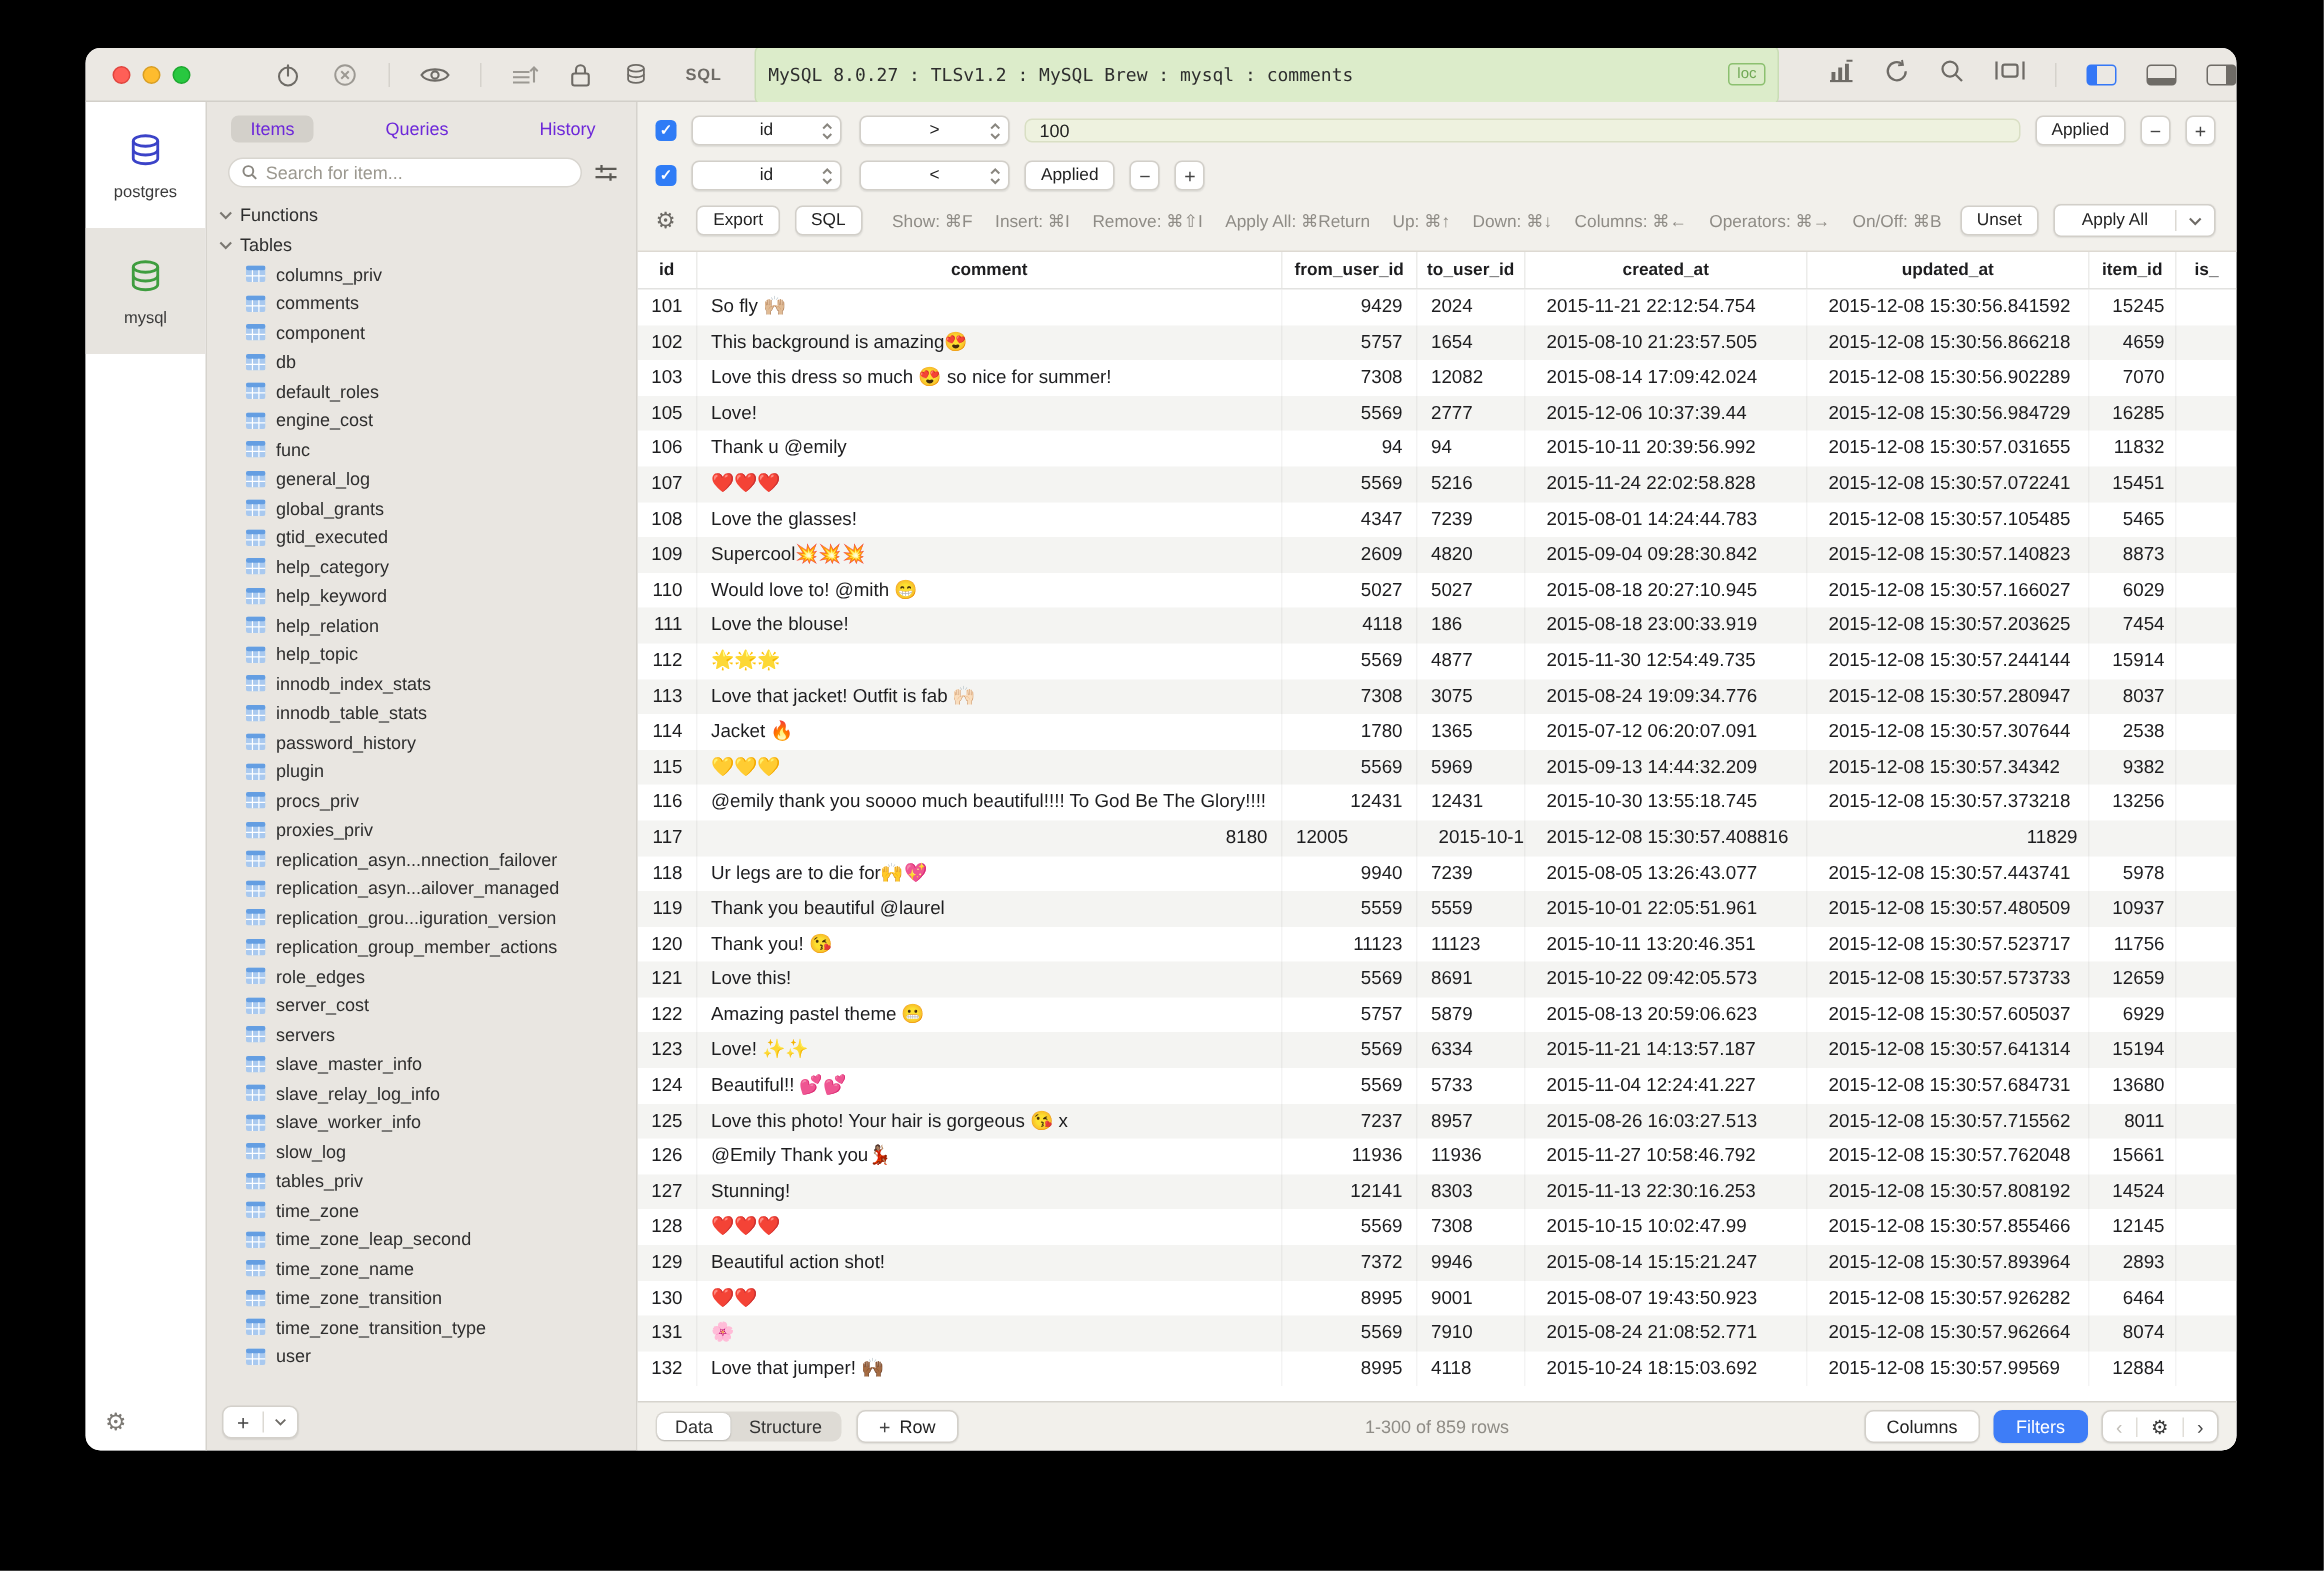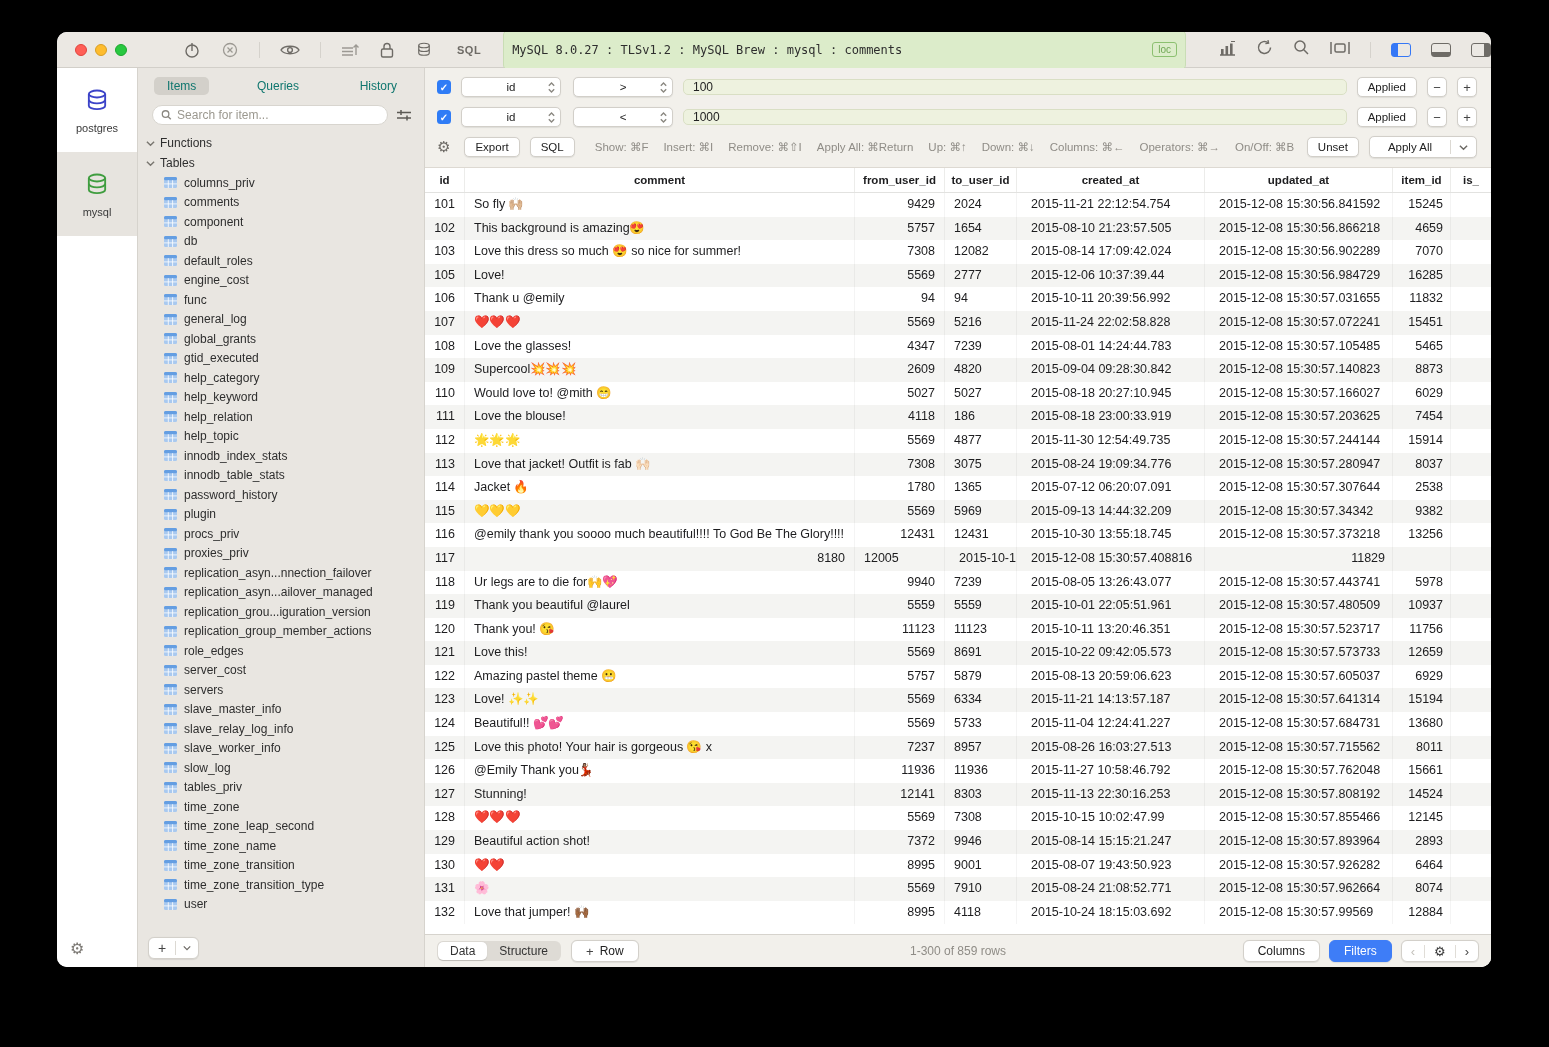--- a/index.html
+++ b/index.html
@@ -33,21 +33,21 @@
   
   .conn-rail { width:81px; background:#fff; border-right:1px solid #d6d3cd; display:flex; flex-direction:column; position:relative; }
   .conn-item { height:84px; display:flex; flex-direction:column; align-items:center; justify-content:center; gap:7px; cursor:default; }
   .conn-item.selected { background:#e7e4df; }
   .conn-item .conn-name { font-size:11px; color:#3a3a3a; }
   .rail-gear { position:absolute; left:13px; bottom:9px; font-size:16px; color:#7d7a75; }
 
   
   .items-panel { width:287px; background:#e9e6e1; border-right:1px solid #d6d3cd; display:flex; flex-direction:column; position:relative; }
   .panel-tabs { display:flex; align-items:center; justify-content:space-between; padding:9px 14px 4px 16px; }
-  .panel-tab { font-size:12px; color:#0f766e; padding:2px 13px; border-radius:5px; }
+  .panel-tab { font-size:12px; color:#6d28d9; padding:2px 13px; border-radius:5px; }
   .panel-tab.active { background:#d3d0ca; }
   .search-row { display:flex; align-items:center; gap:8px; padding:6px 12px 4px 14px; }
   .search-box { flex:1; height:20px; background:#fff; border:1px solid #d8d5cf; border-radius:10px; display:flex; align-items:center; padding:0 8px; gap:5px; }
   .search-box input { border:none; outline:none; background:transparent; font-size:12px; color:#333; width:100%; font-family:"Liberation Sans", sans-serif; }
   .search-box input::placeholder { color:#9b988f; }
   .tree { flex:1; overflow:hidden; padding-top:4px; }
   .tree-section { display:flex; align-items:center; gap:5px; height:20px; padding-left:8px; font-size:12px; color:#2e2e2e; }
   .tree-item { display:flex; align-items:center; gap:7px; height:19.5px; padding-left:26px; font-size:12px; color:#2e2e2e; white-space:nowrap; }
   .add-item-btn { position:absolute; left:10px; bottom:8px; height:22px; background:#fff; border:1px solid #d3d0ca; border-radius:6px; display:flex; align-items:center; box-shadow:0 .5px 1px rgba(0,0,0,.08); }
   .add-item-btn .plus { font-size:14px; color:#444; padding:0 9px; }
@@ -728,21 +728,20 @@
                 <path d="M2 9 L5 12 L8 9"></path>
               </svg>
             </span>
             <span class="select">
               <span>&lt;</span>
               <svg class="stepper" width="9" height="13" viewBox="0 0 10 14" fill="none" stroke="#8a8780" stroke-width="1.5">
                 <path d="M2 5 L5 2 L8 5"></path>
                 <path d="M2 9 L5 12 L8 9"></path>
               </svg>
             </span>
-            <span class="filter-value">1000</span>
             <span class="btn">Applied</span>
             <span class="btn sq">−</span>
             <span class="btn sq">+</span>
           </div>
 
         <div class="shortcuts-row">
           <span class="gear">⚙</span>
           <span class="btn">Export</span>
           <span class="btn">SQL</span>
           <span class="shortcuts">

